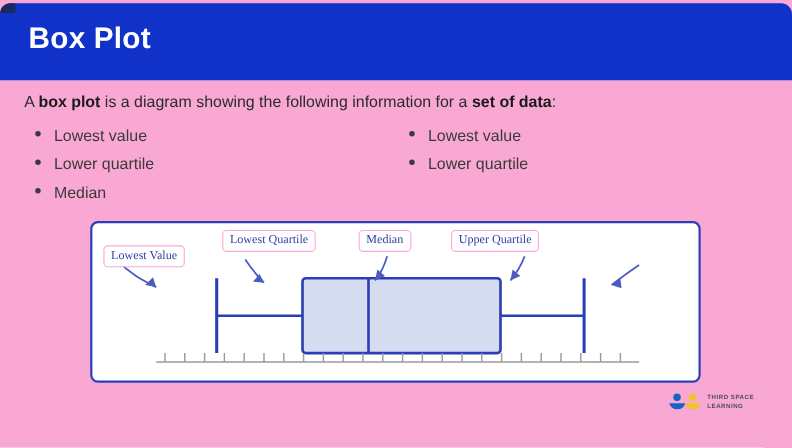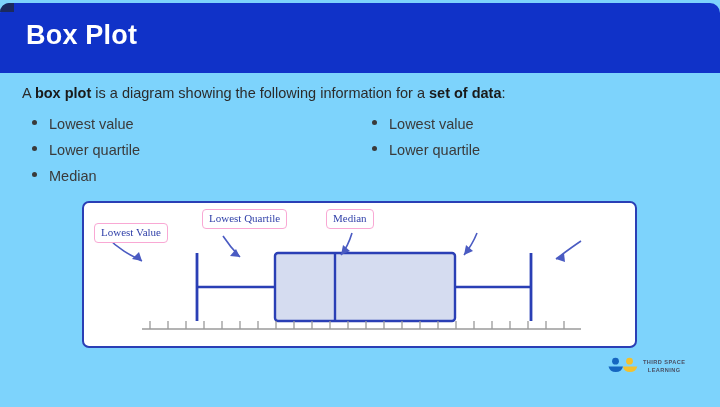--- a/index.html
+++ b/index.html
@@ -4,24 +4,23 @@
 <style>
   html, body {
     margin: 0;
     padding: 0;
     background: #ffffff;
   }
   #slide {
     position: relative;
     width: 720px;
     height: 407px;
-    background: #7dd3fc;
+    background: #f9a8d4;
     font-family: "Liberation Sans", sans-serif;
     overflow: hidden;
-    text-align: center;
   }
 
   
   #header-banner {
     position: absolute;
     left: 0;
     top: 3px;
     width: 720px;
     height: 70px;
     background: #1032C8;
@@ -243,20 +242,21 @@
         <line x1="444" y1="118" x2="444" y2="126"></line>
         <line x1="462" y1="118" x2="462" y2="126"></line>
         <line x1="480" y1="118" x2="480" y2="126"></line>
       </g>
     </svg>
   </div>
 
   <div class="callout-label" id="label-lowest-value">Lowest Value</div>
   <div class="callout-label" id="label-lowest-quartile">Lowest Quartile</div>
   <div class="callout-label" id="label-median">Median</div>
+  <div class="callout-label" id="label-upper-quartile">Upper Quartile</div>
 
 
   <div id="brand-logo">
     <svg id="brand-mark" width="34" height="22" viewBox="0 0 34 22">
       <circle cx="9.5" cy="4.2" r="3.4" fill="#1565c0"></circle>
       <path d="M2.5,9.5 A7.5,7.5 0 0 0 17,9.5 Z" fill="#1565c0"></path>
       <circle cx="23.5" cy="4.2" r="3.4" fill="#f2c12e"></circle>
       <path d="M16.8,9.5 A7.5,7.5 0 0 0 31.3,9.5 Z" fill="#f2c12e"></path>
     </svg>
     <div id="brand-text">

